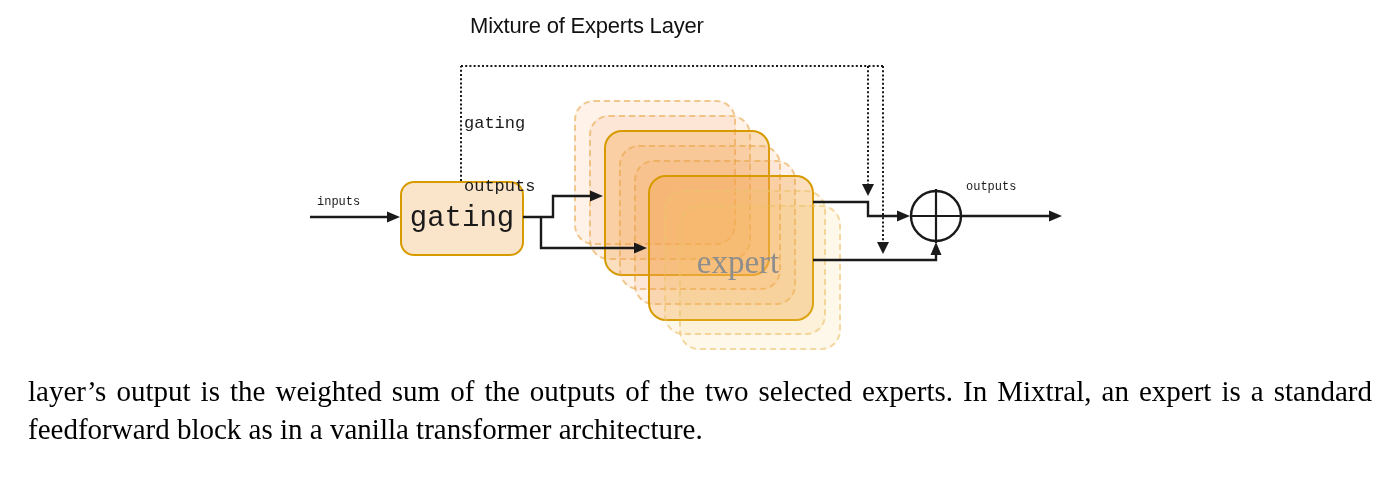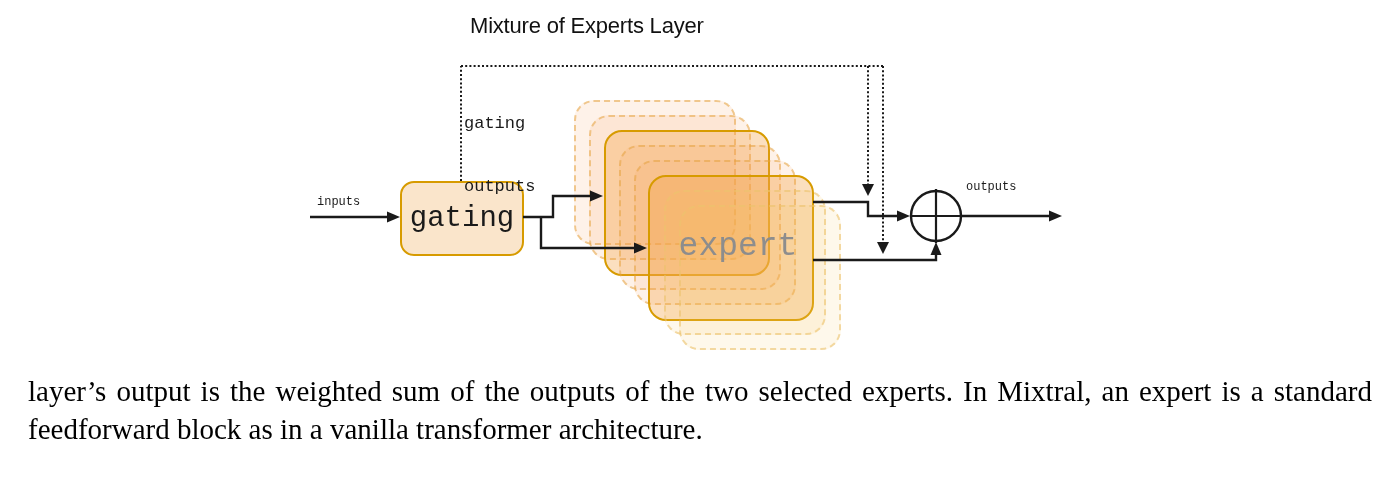--- a/index.html
+++ b/index.html
@@ -12,23 +12,23 @@
   .ebox{position:absolute;box-sizing:border-box;border-radius:20px;}
   .ebox.dashed{width:162px;height:145px;border:2px dashed var(--unselected-border);
                background:var(--unselected-fill);}
   .ebox.back{border-color:var(--back-border);background:var(--back-fill);}
   .ebox.solid{width:166px;height:146px;border:2.2px solid var(--accent-border);
               background:var(--selected-fill);border-radius:18px;}
   .eb1{left:574px;top:100px;} .eb2{left:589px;top:115px;} .eb3{left:604px;top:130px;}
   .eb4{left:619px;top:145px;} .eb5{left:634px;top:160px;} .eb6{left:648px;top:175px;}
   .eb7{left:664px;top:190px;} .eb8{left:679px;top:205px;}
 
-  .expert-label{position:absolute;left:648px;top:173px;width:180px;height:146px;
+  .expert-label{position:absolute;left:648px;top:189px;width:180px;height:146px;
     display:flex;align-items:center;justify-content:center;z-index:9;
-    font-family:Liberation Mono, monospace;font-size:33px;color:var(--expert-text);}
+    font-family:Liberation Serif, serif;font-size:33px;color:var(--expert-text);}
 
   .router{position:absolute;left:400px;top:181px;width:124px;height:75px;z-index:10;
     box-sizing:border-box;border:2.5px solid var(--accent-border);border-radius:14px;
     background:var(--router-fill);display:flex;align-items:center;justify-content:center;
     font-family:"Liberation Mono",monospace;font-size:29px;color:#1a1a1a;}
 
   .small-label{position:absolute;font-family:"Liberation Mono",monospace;font-size:12px;
     color:#1a1a1a;z-index:25;white-space:pre;}
   .lbl-inputs{left:317px;top:195px;}
   .lbl-outputs{left:966px;top:180px;}

